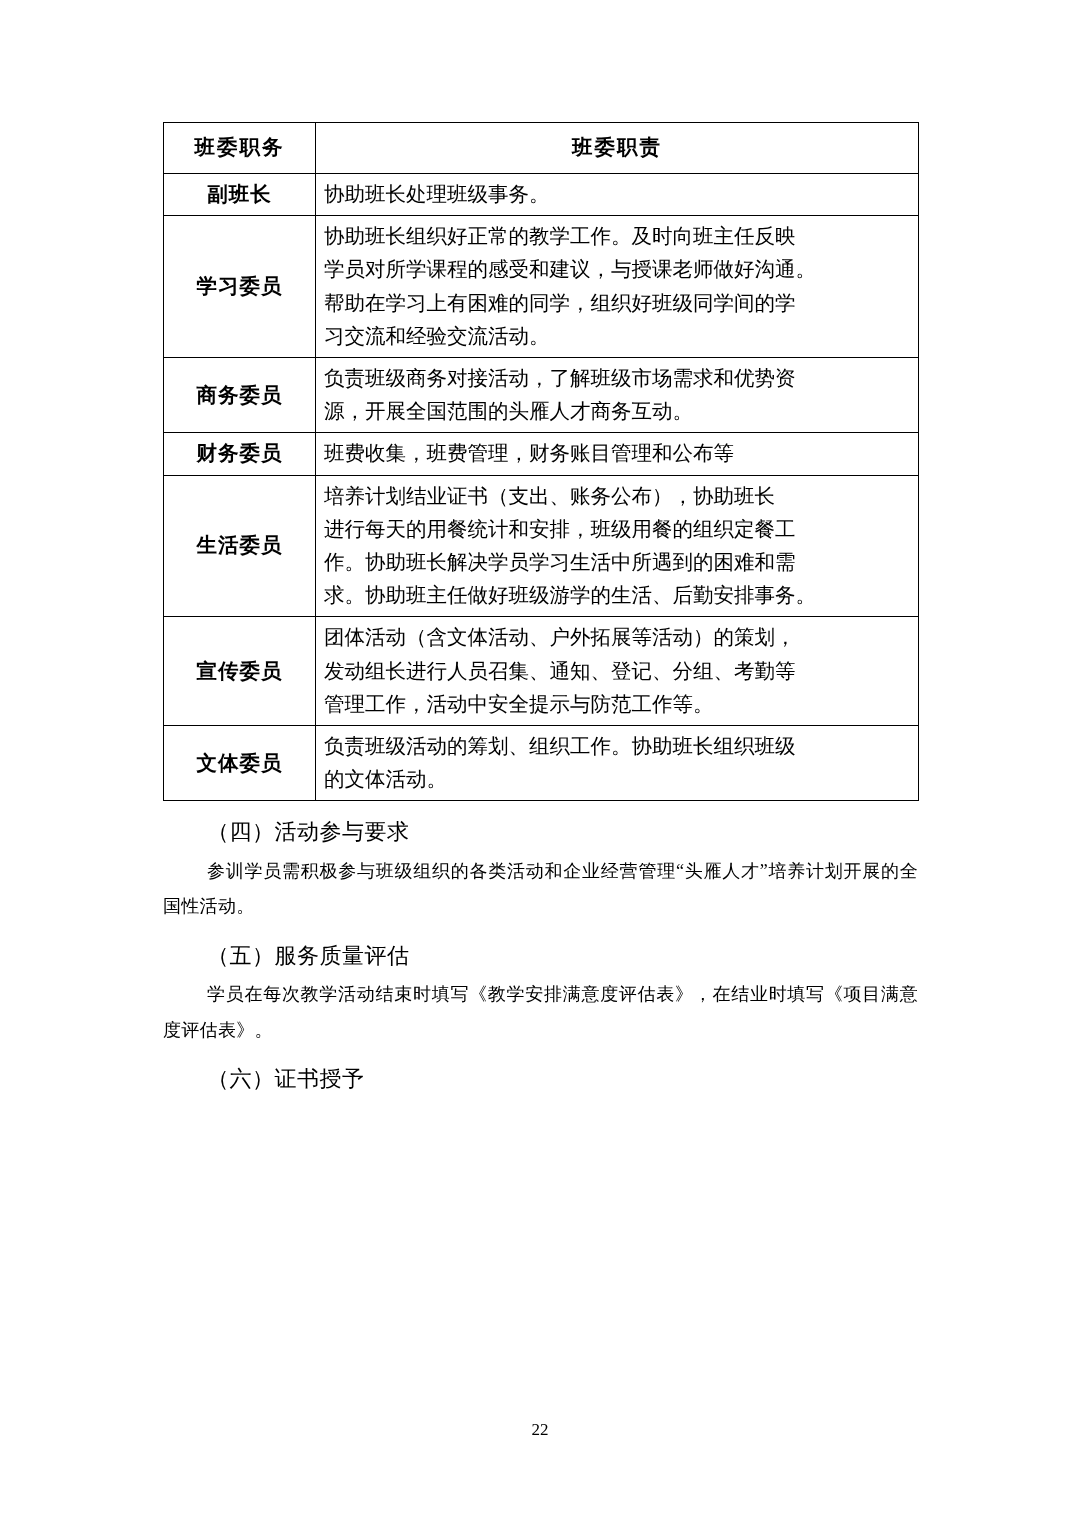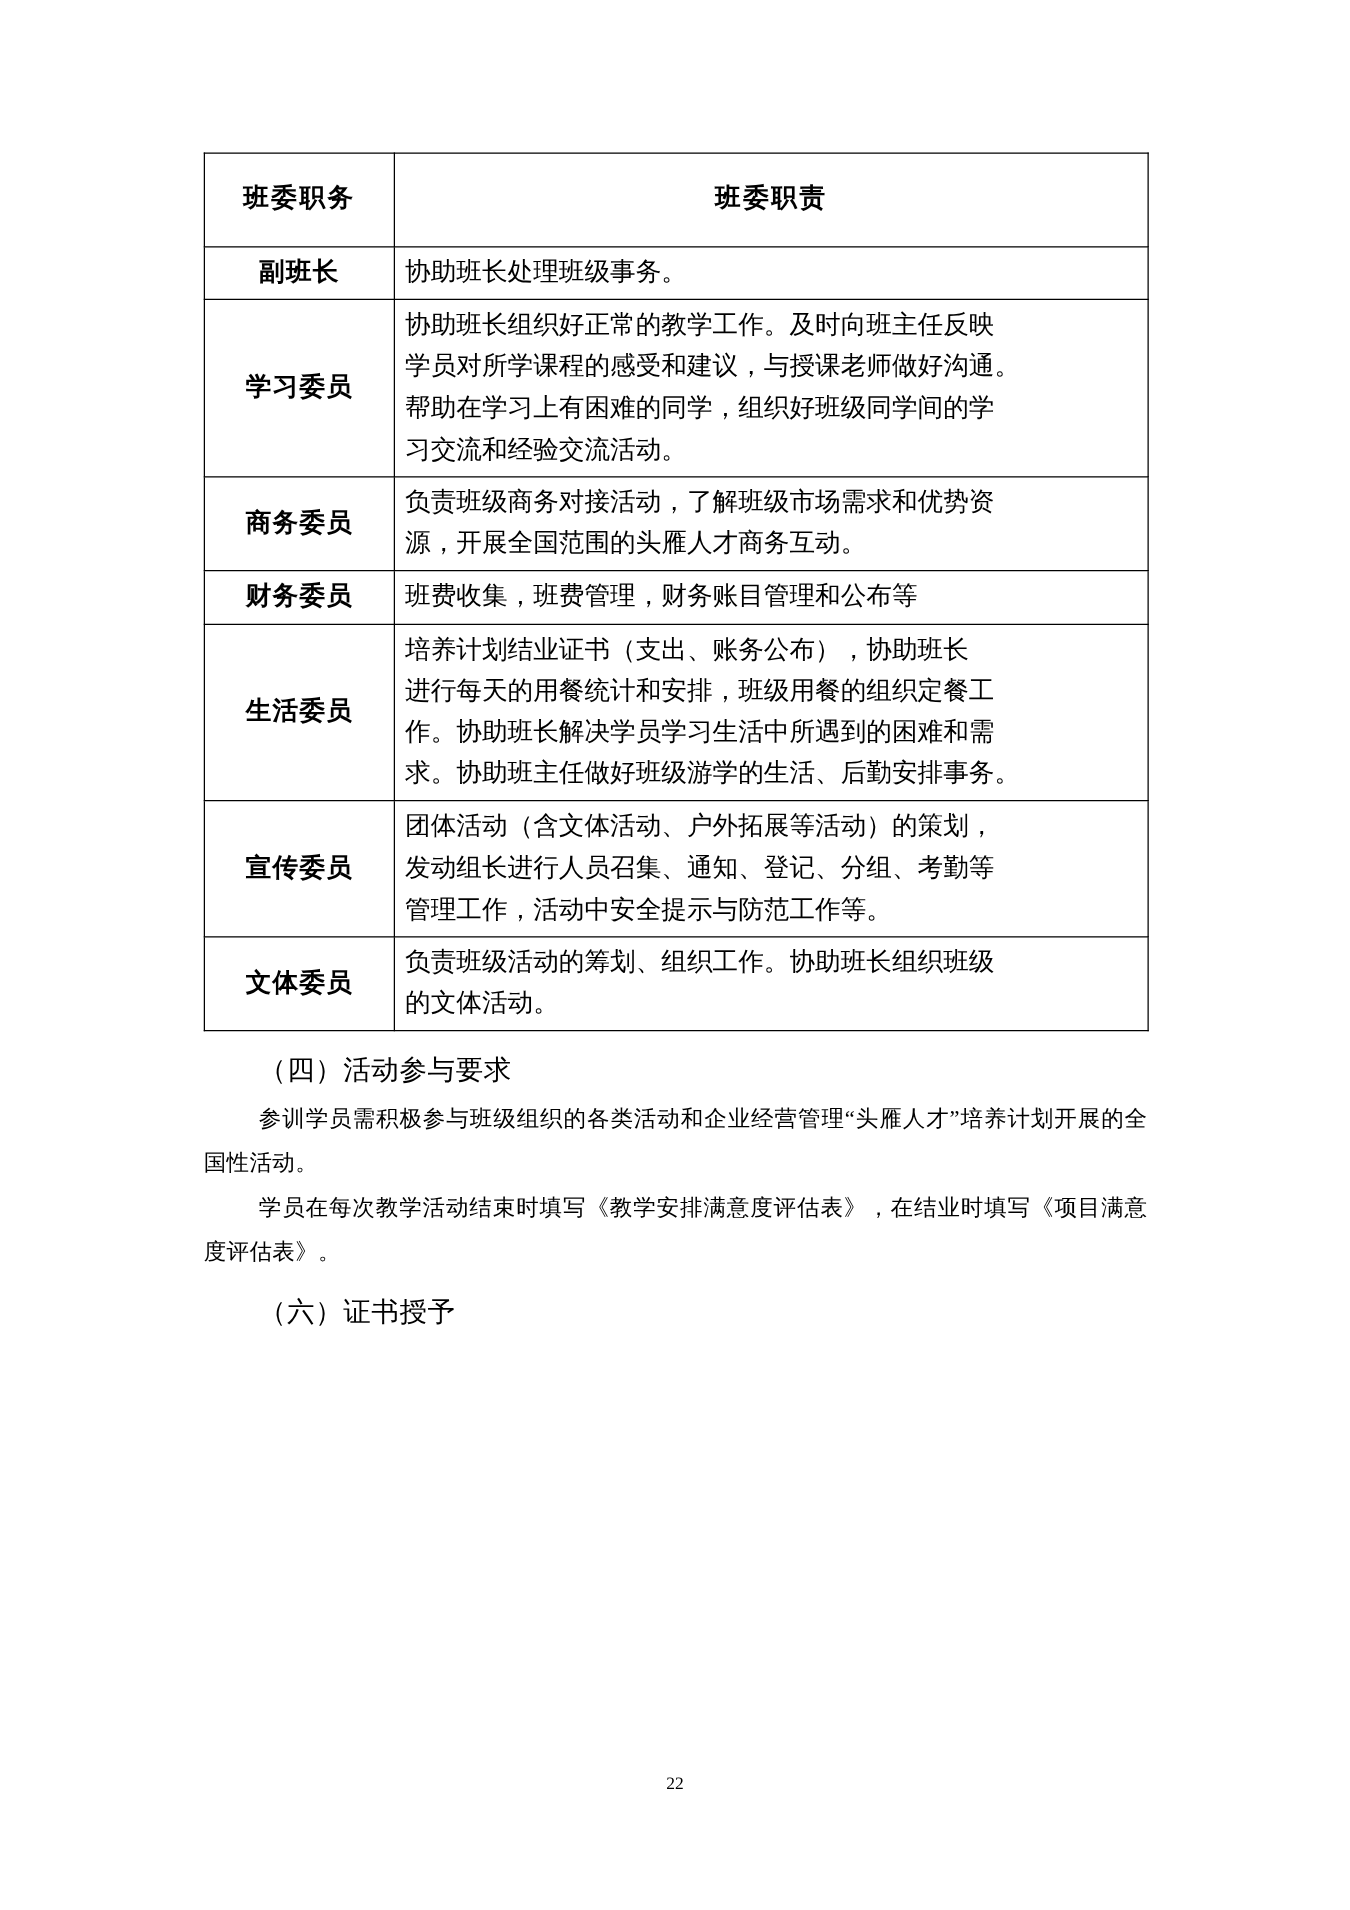--- a/index.html
+++ b/index.html
@@ -41,21 +41,21 @@
     padding: 4px 8px;
     font-size: 20.5px;
     line-height: 1.62;
     font-family: "Liberation Serif", "DejaVu Serif", serif;
   }
   table.duty-table th {
     text-align: center;
     font-weight: bold;
     background: #ffffff;
     height: 46px;
-    padding: 14px 8px;
+    padding: 2px 8px;
     letter-spacing: 2px;
   }
   col.col-role { width: 152px; }
   col.col-duty { width: 603px; }
   td.role {
     text-align: center;
     letter-spacing: 1px;
     font-weight: bold;
   }
   td.duty {
@@ -83,21 +83,21 @@
     text-justify: inter-ideograph;
     text-indent: 44px;
     letter-spacing: 0.3px;
   }
   .pagenum {
     position: absolute;
     left: 0;
     right: 0;
     top: 1420px;
     text-align: center;
-    font-size: 14px;
+    font-size: 17px;
     font-family: "Liberation Serif", "DejaVu Serif", serif;
   }
 </style>
 </head>
 <body>
 
 <div class="page">
   <div class="content">
 
     <table class="duty-table">
@@ -163,20 +163,21 @@
             <span class="line">负责班级活动的筹划、组织工作。协助班长组织班级</span>
             <span class="line">的文体活动。</span>
           </td>
         </tr>
       </tbody>
     </table>
 
     <div class="heading">（四）活动参与要求</div>
     <div class="para">参训学员需积极参与班级组织的各类活动和企业经营管理“头雁人才”培养计划开展的全国性活动。</div>
 
+    <div class="heading">（五）服务质量评估</div>
     <div class="para">学员在每次教学活动结束时填写《教学安排满意度评估表》，在结业时填写《项目满意度评估表》。</div>
 
     <div class="heading">（六）证书授予</div>
 
   </div>
 
   <div class="pagenum">22</div>
 </div>
 
 </body></html>

